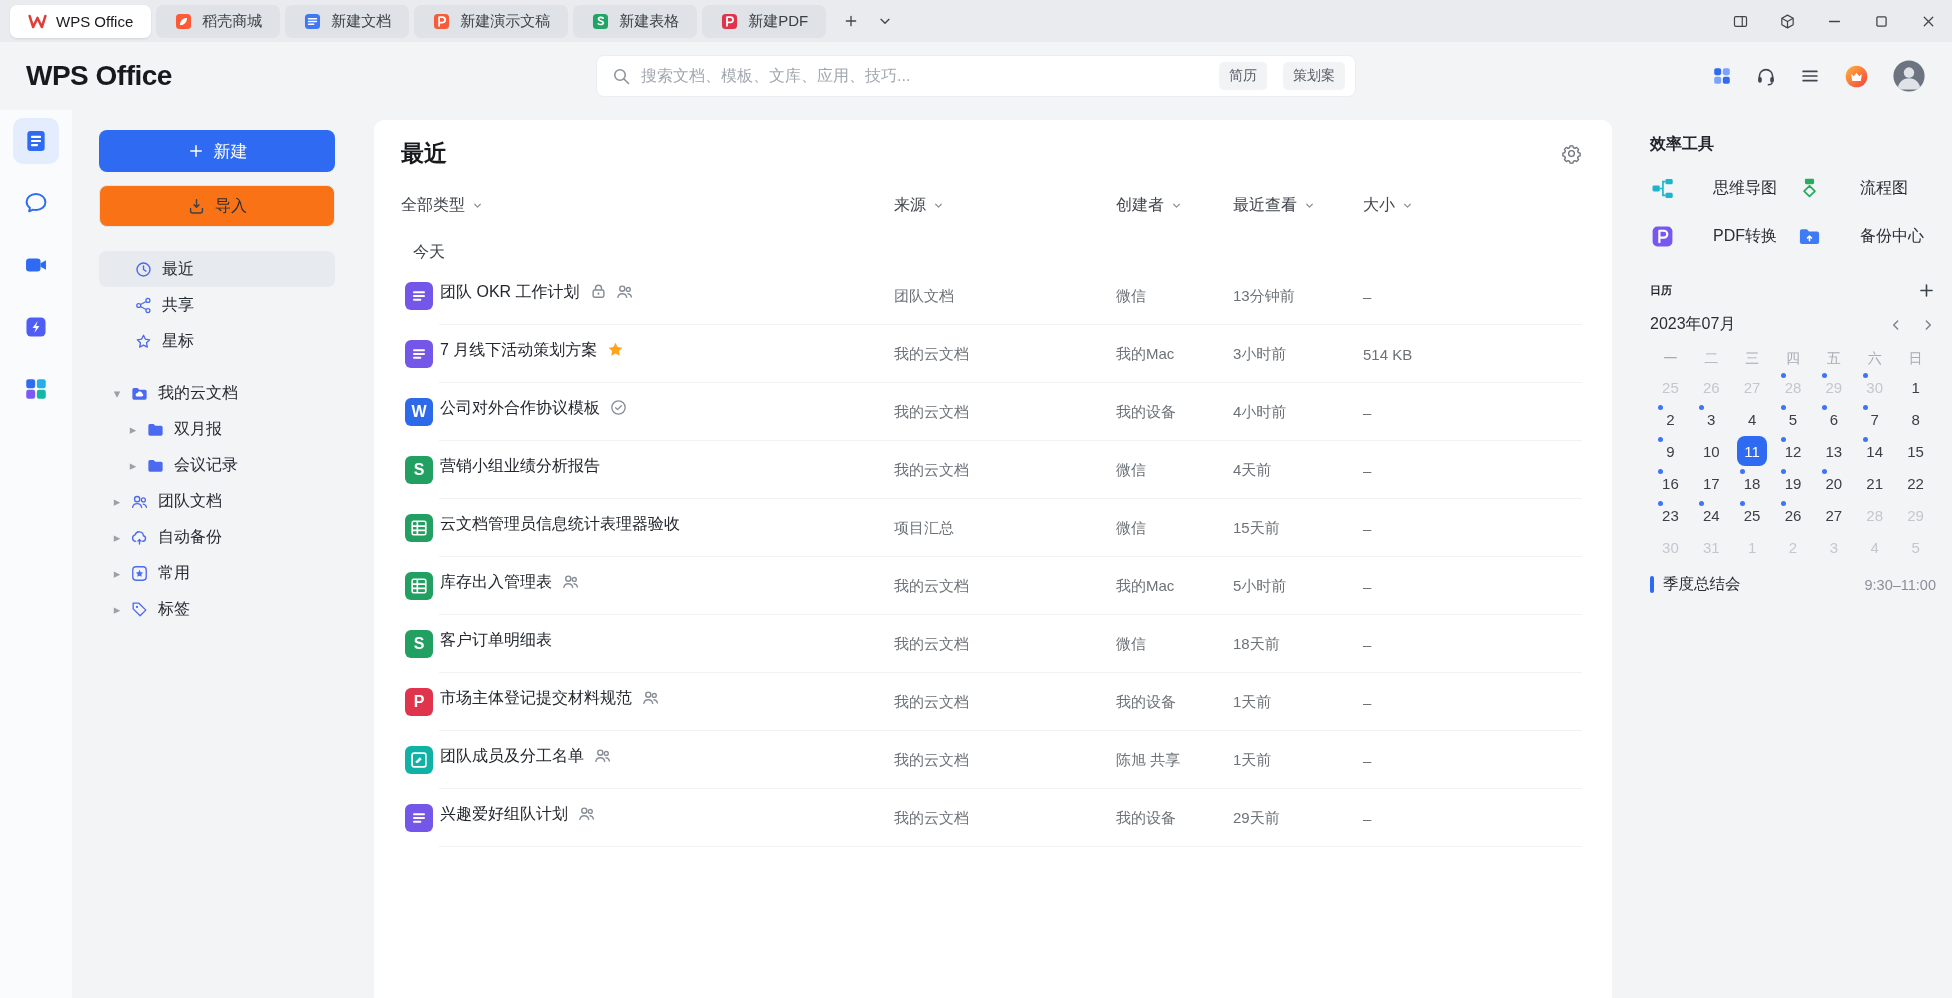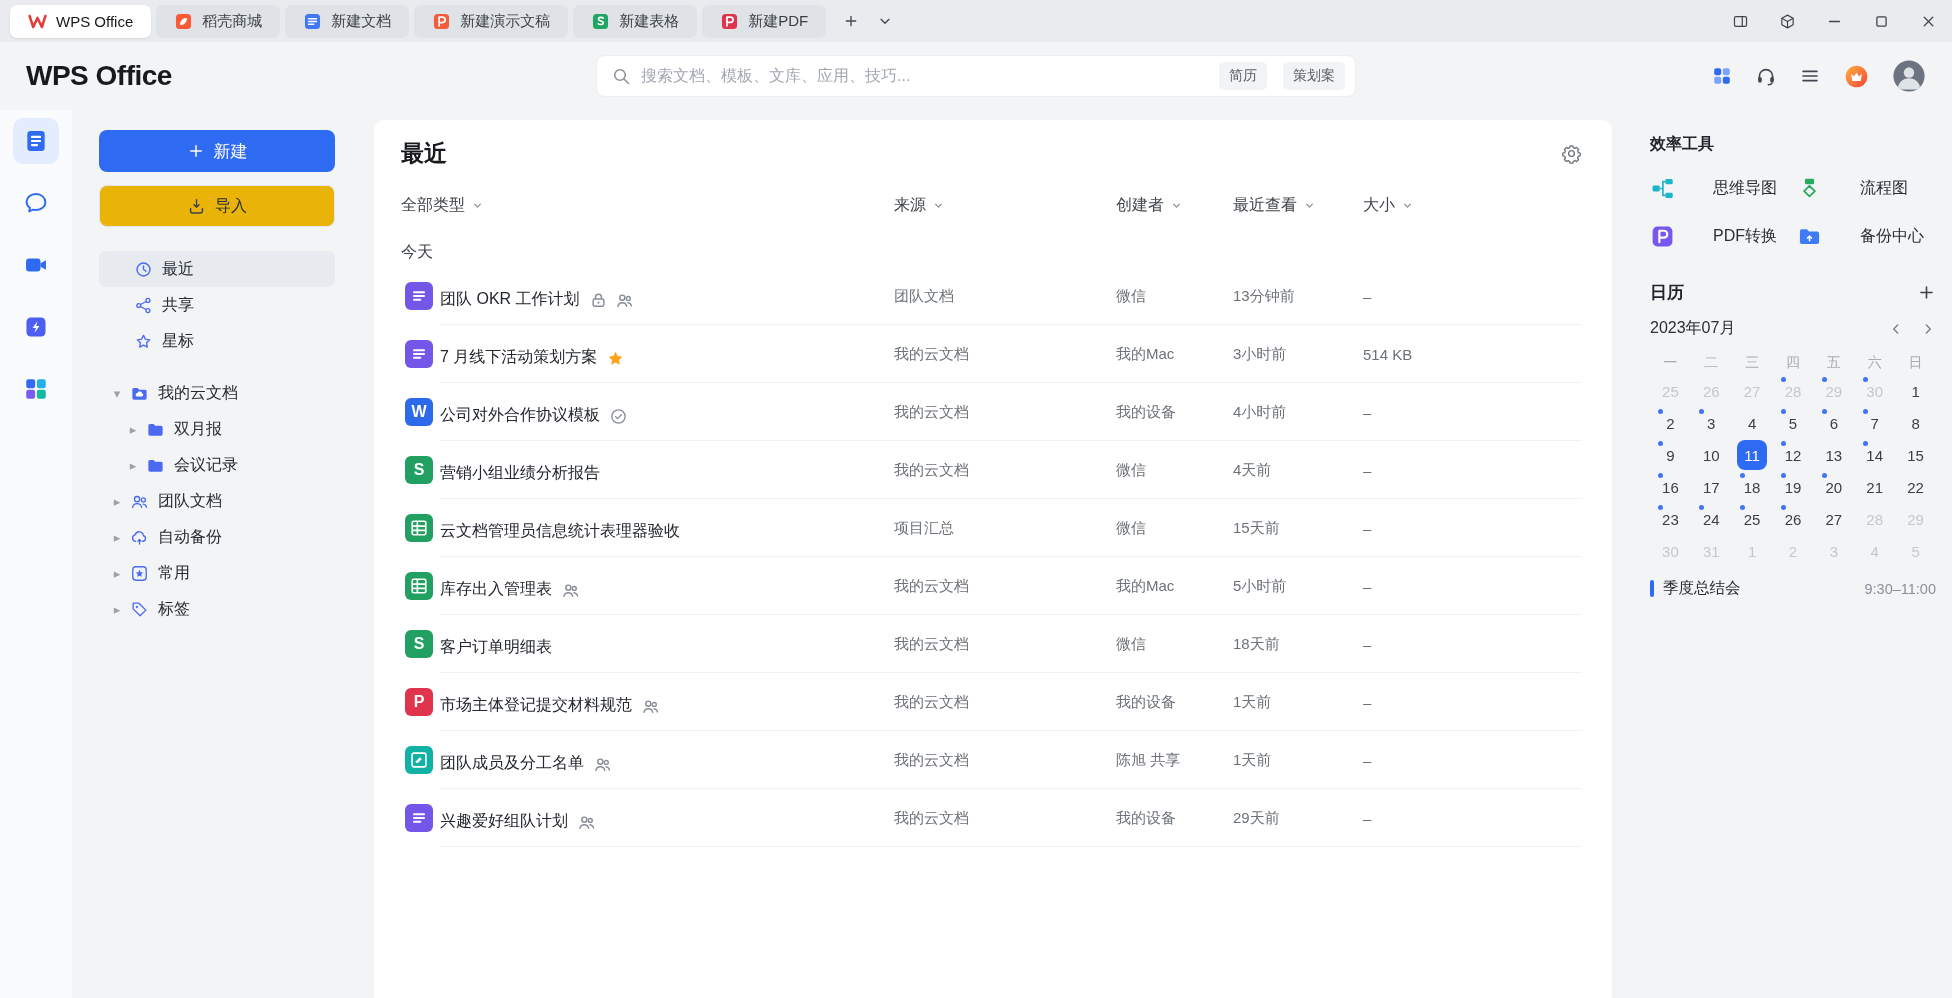--- a/index.html
+++ b/index.html
@@ -40,61 +40,61 @@
   .body{flex:1;display:flex;min-height:0;}
   .rail{width:72px;background:#fafbfc;display:flex;flex-direction:column;align-items:center;padding-top:8px;gap:16px;flex:none;}
   .rail-item{width:46px;height:46px;border-radius:10px;display:flex;align-items:center;justify-content:center;}
   .rail-item.active{background:#e4edfd;}
   .rail-item .ic{width:26px;height:26px;}
 
   
   .sidebar{width:283px;flex:none;padding:20px 20px 0 27px;}
   .btn-new{height:42px;border-radius:8px;background:#2f6bf2;color:#fff;font-size:17px;display:flex;align-items:center;justify-content:center;gap:9px;}
   .btn-new .ic{width:18px;height:18px;color:#fff;}
-  .btn-import{margin-top:13px;height:42px;border-radius:8px;background:#eab308;border:1px solid #e3e5e9;color:#292e35;font-size:16px;display:flex;align-items:center;justify-content:center;gap:9px;}
+  .btn-import{margin-top:13px;height:42px;border-radius:8px;background:#f97316;border:1px solid #e3e5e9;color:#292e35;font-size:16px;display:flex;align-items:center;justify-content:center;gap:9px;}
   .btn-import .ic{width:19px;height:19px;color:#3c424b;}
   .side-nav{margin-top:24px;}
   .side-item{height:36px;display:flex;align-items:center;gap:9px;padding-left:35px;border-radius:7px;font-size:16px;color:#262b33;}
   .side-item.active{background:#e7ebf0;}
   .side-ic{width:19px;height:19px;color:#4c6af0;flex:none;}
   .side-tree{margin-top:16px;}
   .tree-row{height:36px;display:flex;align-items:center;padding-left:10px;font-size:16px;color:#262b33;border-radius:7px;}
   .caret{width:16px;color:#9aa1a9;font-size:13px;display:flex;justify-content:center;margin-right:5px;flex:none;}
   .tree-row .side-ic{margin-right:9px;}
   .tree-row.child{padding-left:26px;}
   .side-trash{margin-top:16px;height:36px;display:flex;align-items:center;gap:9px;padding-left:35px;font-size:16px;color:#262b33;}
 
   
   .main-card{flex:1;min-width:0;background:#fff;border-radius:10px 10px 0 0;margin:10px 19px 0 19px;padding:0 30px 0 27px;overflow:hidden;position:relative;}
   .card-head{margin-top:18px;display:flex;align-items:center;justify-content:space-between;}
   .card-head h1{font-size:23px;font-weight:700;color:#17191d;}
   .gear{width:21px;height:21px;color:#6b7178;}
   .filter-row{margin-top:26px;display:grid;grid-template-columns:493px 222px 117px 130px 1fr;align-items:center;}
   .filter{display:inline-flex;align-items:center;gap:5px;font-size:16px;color:#41464d;white-space:nowrap;}
   .fcaret{width:15px;height:15px;color:#8b9199;}
-  .group-label{margin-top:26px;font-size:16px;color:#3f444b;}
+  .group-label{margin-top:26px;font-size:16px;color:#3f444b;margin-left:12px;}
   #file-rows{margin-top:4px;}
   .frow{height:58px;display:grid;grid-template-columns:493px 222px 117px 130px 1fr;align-items:center;position:relative;}
   .frow::after{content:"";position:absolute;left:38px;right:0;bottom:0;height:1px;background:#f0f2f4;}
-  .c-name{display:flex;align-items:flex-end;gap:7px;padding-left:4px;min-width:0;}
+  .c-name{display:flex;align-items:flex-start;gap:7px;padding-left:4px;min-width:0;}
   .ficon{width:28px;height:28px;border-radius:6px;color:#fff;font-weight:700;font-size:16px;display:flex;align-items:center;justify-content:center;flex:none;}
   .ficon svg{width:22px;height:22px;}
   .fname{font-size:16px;color:#23272e;white-space:nowrap;max-width:370px;overflow:hidden;text-overflow:ellipsis;margin-right:2px;}
   .badge{width:19px;height:19px;color:#878d96;flex:none;}
   .c-meta{font-size:15px;color:#6c7278;white-space:nowrap;}
 
   
   .rightbar{width:321px;flex:none;padding:24px 16px 0 19px;}
   .tools-title{font-size:16px;font-weight:700;color:#1f242b;}
   .tools-grid{margin-top:14px;display:grid;grid-template-columns:1fr 1fr;row-gap:10px;column-gap:8px;}
   .tool{height:38px;display:flex;align-items:center;gap:10px;}
   .tool-ic{width:25px;height:25px;flex:none;}
   .tool-label{font-size:16px;color:#2a2f36;white-space:nowrap;margin-left:28px;}
   .cal-head{margin-top:26px;display:flex;align-items:center;justify-content:space-between;}
-  .cal-title{font-size:17px;font-weight:700;color:#1f242b;}
+  .cal-title{font-size:11px;font-weight:700;color:#1f242b;}
   .cal-plus{width:19px;height:19px;color:#3c424b;}
   .cal-month{margin-top:14px;display:flex;align-items:center;justify-content:space-between;font-size:16px;color:#2a2f36;}
   .cal-nav{display:flex;gap:16px;}
   .cal-nav .ic{width:16px;height:16px;color:#787f87;}
   .cal-week{margin-top:12px;display:grid;grid-template-columns:repeat(7,1fr);}
   .wd{height:24px;display:flex;align-items:center;justify-content:center;font-size:14px;color:#a6acb3;}
   .cal-grid{display:grid;grid-template-columns:repeat(7,1fr);}
   .day{height:32px;position:relative;display:flex;align-items:center;justify-content:center;}
   .dnum{font-size:15px;color:#3b4047;position:relative;z-index:1;}
   .day.muted .dnum{color:#c3c8ce;}

